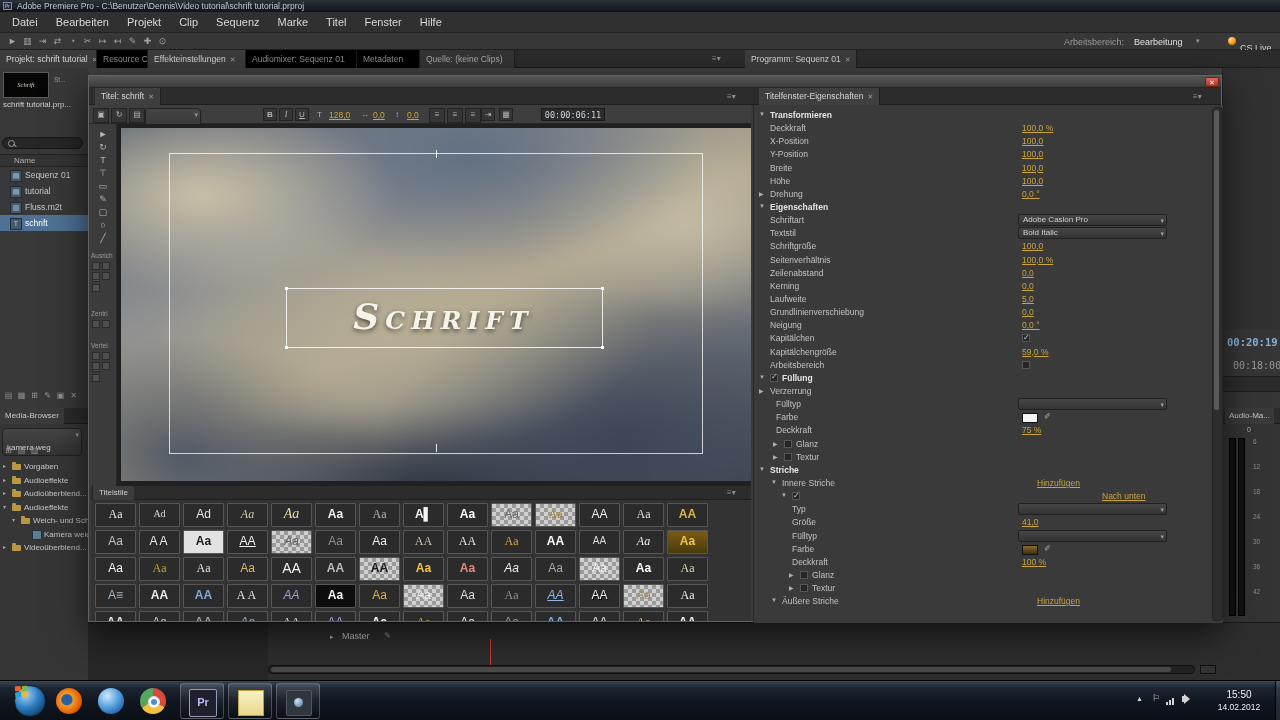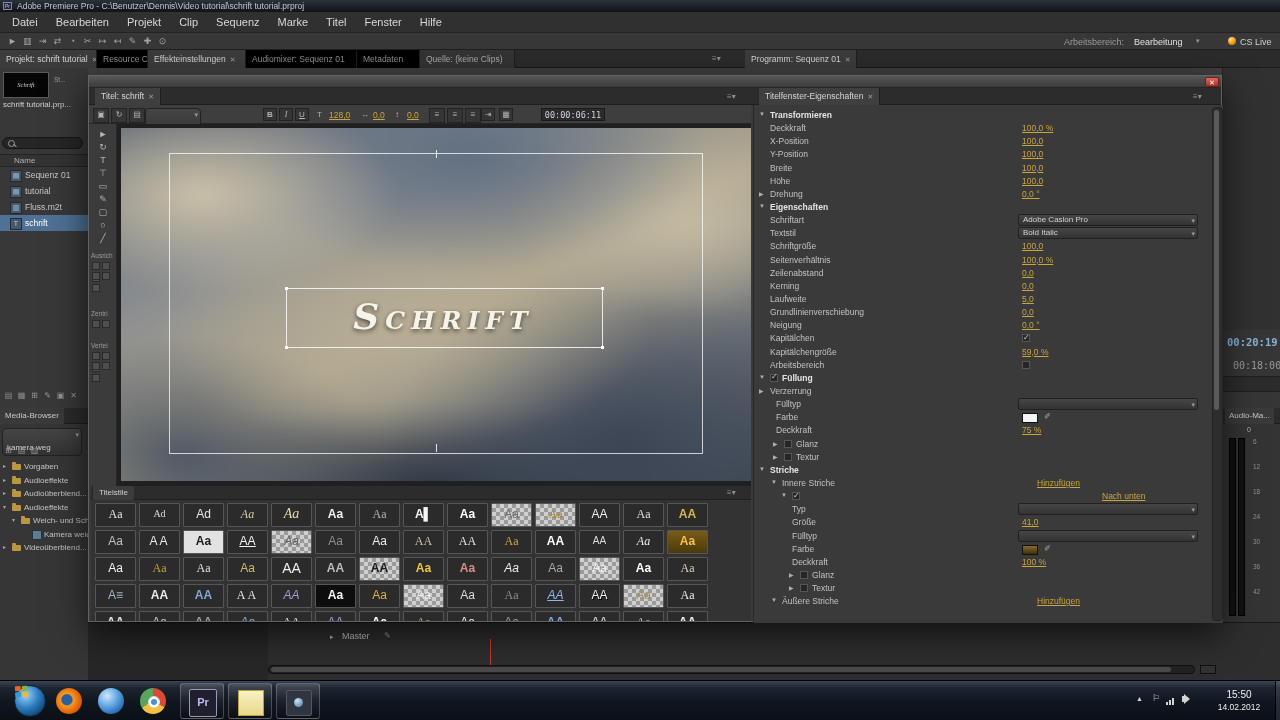--- a/index.html
+++ b/index.html
@@ -84,21 +84,21 @@
   .sw.blk{background:#0d0d0d}
   .sw.gbg{background:linear-gradient(#7a5c16,#4a3a0c)}
   .sw.ck{background:repeating-conic-gradient(#9a9a9a 0% 25%,#cfcfcf 0% 50%) 0 0/8px 8px}
   
   .proppanel{left:664px;top:29px;width:470px;height:518px;background:#3a3a3a;border-left:1px solid #272727}
   .prow{position:relative;height:13.15px;font-size:8.5px;color:#c2c2c2}
   .tri{position:absolute;left:calc(var(--ind,16px) - 11px);top:2px;font-size:6px;color:#aeaeae}
   .plbl{position:absolute;left:var(--ind,16px);top:1px;white-space:nowrap}
   .prow.sec .plbl{color:#e4e4e4;font-weight:bold}
   .pval{position:absolute;left:var(--vx,268px);top:1px;color:#c9a53e;text-decoration:underline;text-underline-offset:1px;white-space:nowrap}
-  .pdrop{display:none;position:absolute;left:264px;top:0;width:180px;height:12px;background:linear-gradient(#464646,#333);border:1px solid #212121;border-radius:2px;color:#d2d2d2;font-size:8px;line-height:10px;padding:0 4px;box-sizing:border-box}
+  .pdrop{display:none;position:absolute;left:264px;top:0;width:149px;height:12px;background:linear-gradient(#464646,#333);border:1px solid #212121;border-radius:2px;color:#d2d2d2;font-size:8px;line-height:10px;padding:0 4px;box-sizing:border-box}
   .pdrop::after{content:"▾";position:absolute;right:2px;top:1px;font-size:7px;color:#999}
   .prow.kdrop .pdrop{display:block}
   .chk{display:none;position:absolute;width:8px;height:8px;top:2px;background:#262626;border:1px solid #565656;box-sizing:border-box}
   .prow.ckv .chk{display:block;left:268px}
   .prow.ckl .chk{display:block;left:var(--ind,16px)}
   .prow.ckl .plbl{left:calc(var(--ind,16px) + 12px)}
   .prow.on .chk::after{content:"✓";position:absolute;left:0;top:-2.5px;font-size:8px;color:#c3d6e6}
   .psw{display:none;position:absolute;left:268px;top:2px;width:14px;height:8px;border:1px solid #111;background:var(--sw,#fff)}
   .peye{display:none;position:absolute;left:290px;top:1px;font-size:8px;color:#a8a8a8}
   .prow.ksw .psw,.prow.ksw .peye{display:block}
@@ -136,21 +136,21 @@
 </div>
 
 <div class="a toolbarrow">
   <div class="a" style="left:5px;top:0">
     
   <span class="ti">►</span><span class="ti">▥</span><span class="ti">⇥</span><span class="ti">⇄</span><span class="ti">◔</span><span class="ti">✂</span><span class="ti">↦</span><span class="ti">↤</span><span class="ti">✎</span><span class="ti">✚</span><span class="ti">⊙</span></div>
   <span class="a" style="left:1064px;top:4px;color:#9a9a9a">Arbeitsbereich:</span>
   <span class="a" style="left:1134px;top:4px;color:#e0e0e0">Bearbeitung</span>
   <span class="a" style="left:1196px;top:4px;color:#9a9a9a;font-size:7px">▾</span>
   <span class="a" style="left:1228px;top:4px;width:8px;height:8px;border-radius:50%;background:radial-gradient(circle at 35% 30%,#ffd98a,#e8940f 60%,#a35f00)"></span>
-  <span class="a" style="left:1240px;top:4px;color:#cfcfcf">CS Live</span>
+  <span class="a" style="left:1240px;top:10px;color:#cfcfcf">CS Live</span>
 </div>
 
 <div class="a tabstrip">
   <div class="tab act" style="left:0;width:97px"><span>Projekt: schrift tutorial</span><span class="x">✕</span></div>
   <div class="tab" style="left:97px;width:51px"><span>Resource C</span></div>
   <div class="tab act" style="left:148px;width:98px"><span>Effekteinstellungen</span><span class="x">✕</span></div>
   <div class="tab" style="left:246px;width:111px"><span>Audiomixer: Sequenz 01</span></div>
   <div class="tab" style="left:357px;width:63px"><span>Metadaten</span></div>
   <div class="tab" style="left:420px;width:95px;background:#343434;color:#a8a8a8"><span>Quelle: (keine Clips)</span></div>
   <span class="a pmenu" style="left:712px;top:4px"><span>≡</span><span>▾</span></span>

